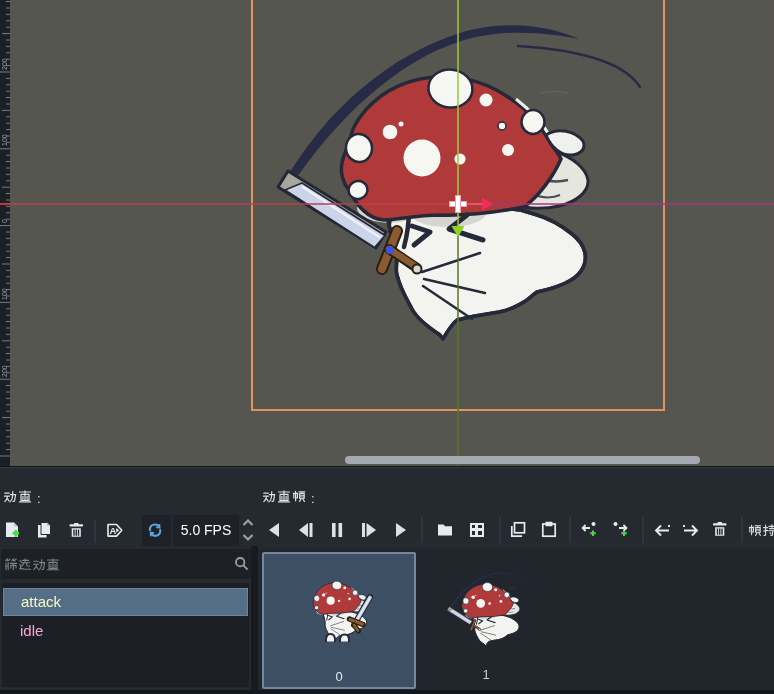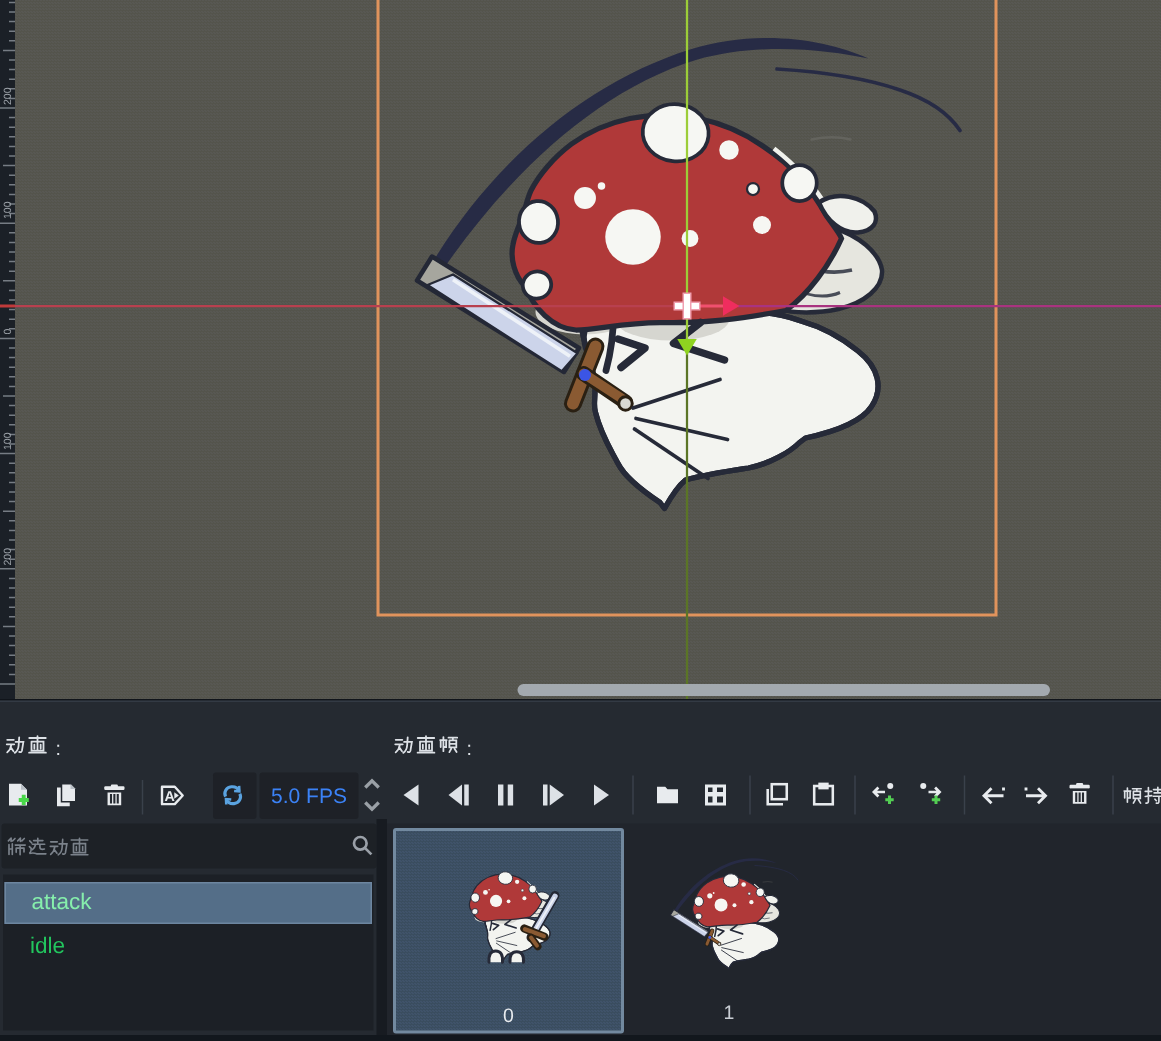--- a/index.html
+++ b/index.html
@@ -1,24 +1,24 @@
 <!DOCTYPE html>
 <html><head><meta charset="utf-8"><style>
 *{margin:0;padding:0;box-sizing:border-box}
 html,body{width:774px;height:694px;overflow:hidden;background:#252a31}
 #root{position:relative;width:774px;height:694px;font-family:"Liberation Sans",sans-serif}
 #canvas{position:absolute;left:0;top:0;width:774px;height:466px;background:#56564f;background-image:repeating-conic-gradient(#585853 0% 25%,#54544c 0% 50%);background-size:2px 2px}
 #hthumb{position:absolute;left:345px;top:456px;width:355px;height:8px;background:#a3a9af;border-radius:4px}
 #panel{position:absolute;left:0;top:466px;width:774px;height:228px;background:#252a31;border-top:1px solid #10141a}
 #loopbtn{position:absolute;left:142px;top:48px;width:29px;height:31px;background:#1e2127;border-radius:2px}
-#fpsfield{position:absolute;left:173px;top:48px;width:66px;height:31px;background:#1e2127;border-radius:2px;color:#3b82f6;font-size:14px;line-height:31px;text-align:center}
+#fpsfield{position:absolute;left:173px;top:48px;width:66px;height:31px;background:#1e2127;border-radius:2px;color:#ffffff;font-size:14px;line-height:31px;text-align:center}
 #filter{position:absolute;left:1px;top:82px;width:250px;height:30px;background:#1d2126;border-radius:2px}
 #list{position:absolute;left:2px;top:116px;width:247px;height:104px;background:#1c2026}
-.row{position:absolute;left:0;width:247px;height:28px;color:#22c55e;font-size:15px;line-height:28px;padding-left:18px}
-#rowsel{position:absolute;left:1px;top:5px;width:245px;height:28px;background:#546e88;border:1px solid #6d86a0;color:#86efac;font-size:15px;line-height:26px;padding-left:17px}
+.row{position:absolute;left:0;width:247px;height:28px;color:#f9a8d4;font-size:15px;line-height:28px;padding-left:18px}
+#rowsel{position:absolute;left:1px;top:5px;width:245px;height:28px;background:#546e88;border:1px solid #6d86a0;color:#fef9c3;font-size:15px;line-height:26px;padding-left:17px}
 #frames{position:absolute;left:258px;top:82px;width:516px;height:141px;background:#21252c}
 #tile0{position:absolute;left:4px;top:3px;width:154px;height:137px;background:#3d5063;background-image:repeating-conic-gradient(#40536a 0% 25%,#3a4d5f 0% 50%);background-size:2px 2px;border:2px solid #72899f;border-radius:2px}
 #lab0{position:absolute;left:0;bottom:3px;width:100%;text-align:center;color:#e8ebee;font-size:13px}
 #lab1{position:absolute;left:420px;top:200px;width:132px;text-align:center;color:#c9ced4;font-size:13px}
 #bstrip{position:absolute;left:0;top:223px;width:774px;height:5px;background:#12171d}
 </style></head>
 <body>
 <div id="root">
 <div id="canvas">
 <svg width="774" height="466" viewBox="0 0 774 466">

